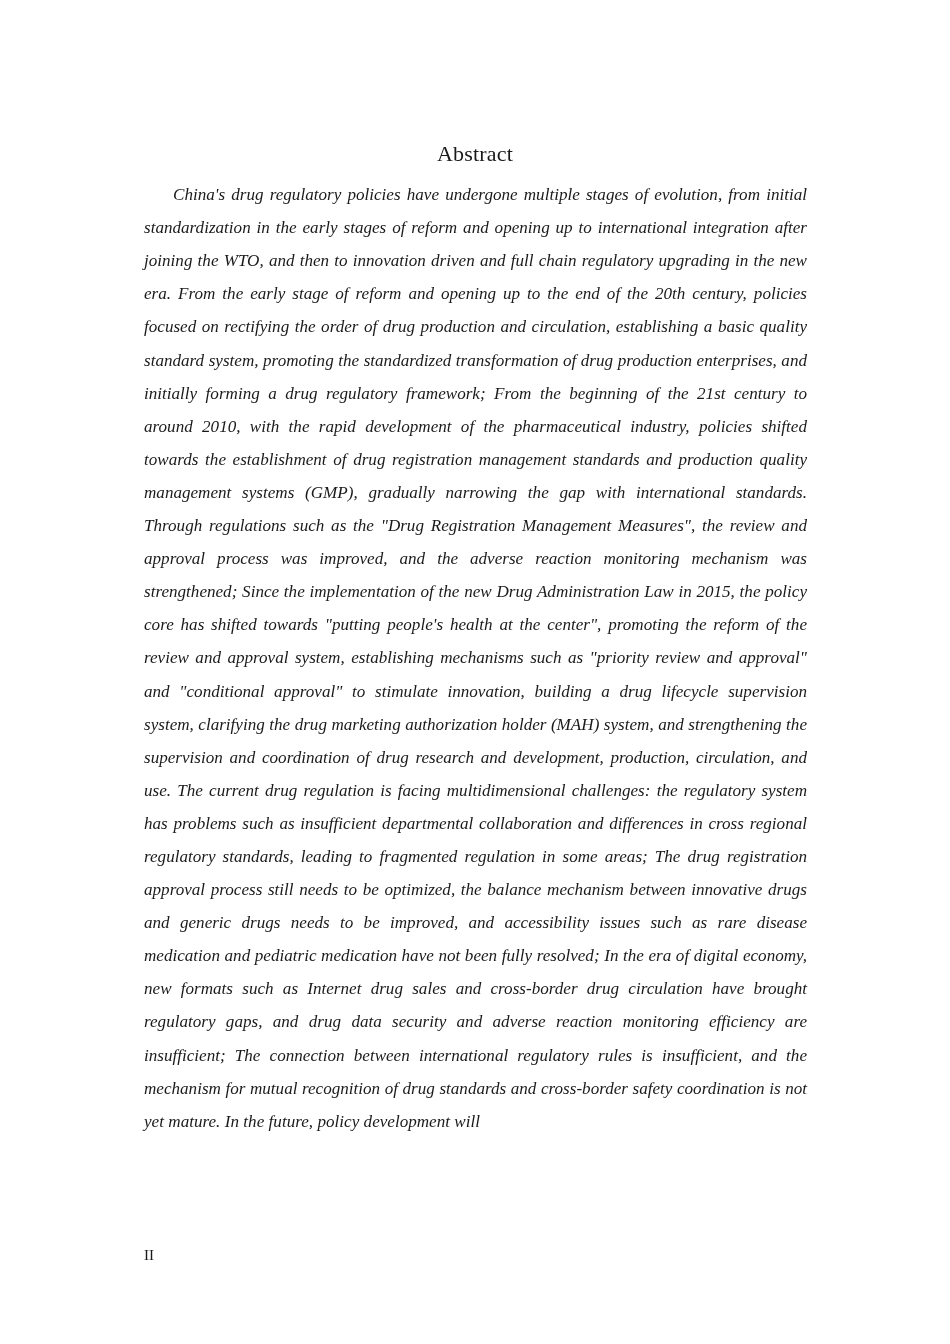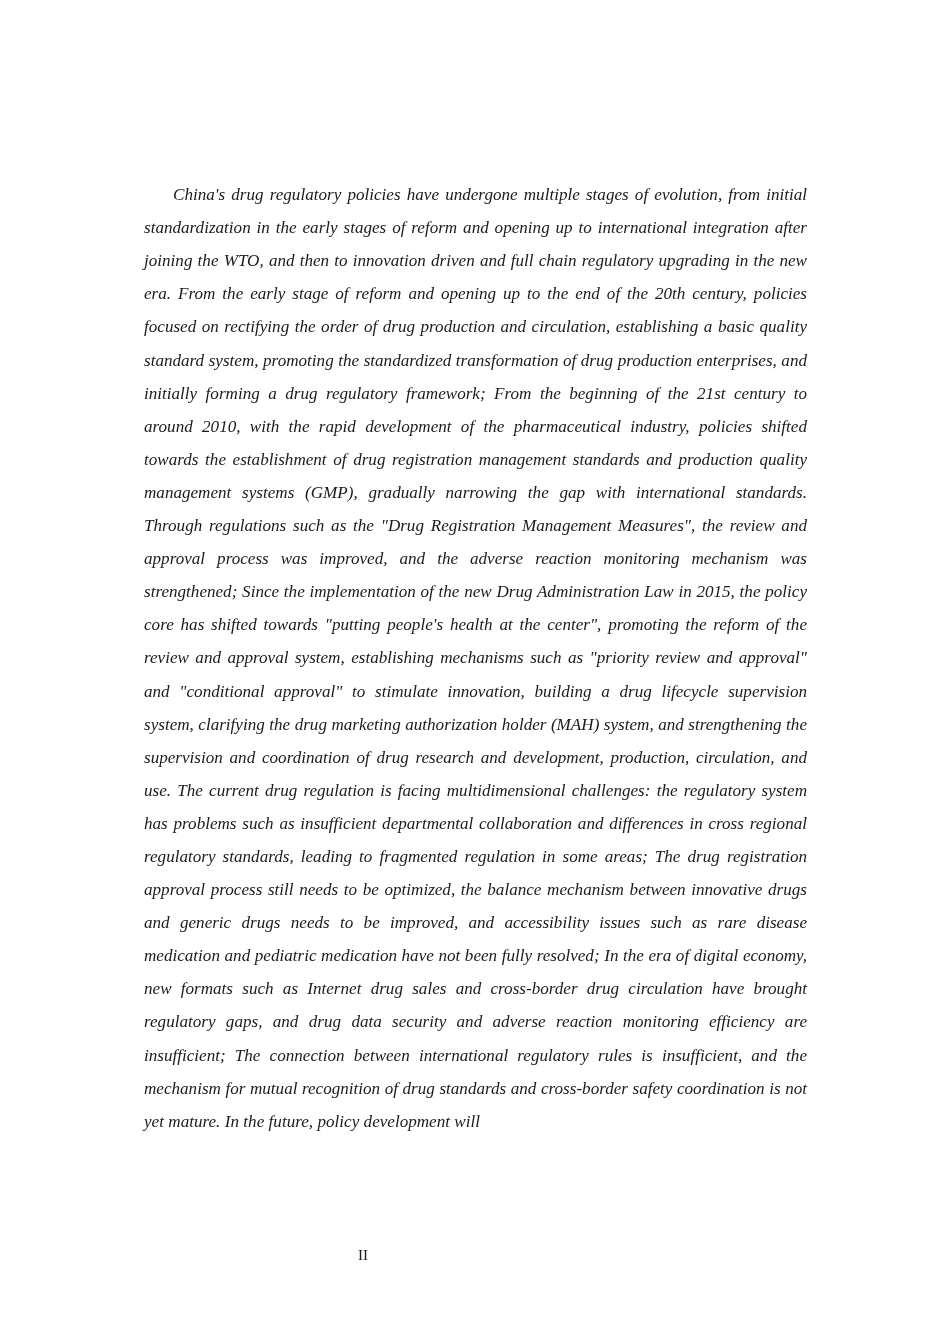--- a/index.html
+++ b/index.html
@@ -44,29 +44,29 @@
     hyphens: none;
     word-spacing: 0.1px;
     font-style: italic;
   }
 
   .page-footer {
     position: absolute;
     top: 1245px;
     left: 144px;
     width: 438px;
-    text-align: center;
     font-size: 15px;
     line-height: 20px;
     font-weight: 400;
   }
 </style>
 </head>
 <body>
 
 <div class="page">
 
+  <h1 class="page-heading">Abstract</h1>
 
   <p class="abstract-body">China's drug regulatory policies have undergone multiple stages of evolution, from initial standardization in the early stages of reform and opening up to international integration after joining the WTO, and then to innovation driven and full chain regulatory upgrading in the new era. From the early stage of reform and opening up to the end of the 20th century, policies focused on rectifying the order of drug production and circulation, establishing a basic quality standard system, promoting the standardized transformation of drug production enterprises, and initially forming a drug regulatory framework; From the beginning of the 21st century to around 2010, with the rapid development of the pharmaceutical industry, policies shifted towards the establishment of drug registration management standards and production quality management systems (GMP), gradually narrowing the gap with international standards. Through regulations such as the "Drug Registration Management Measures", the review and approval process was improved, and the adverse reaction monitoring mechanism was strengthened; Since the implementation of the new Drug Administration Law in 2015, the policy core has shifted towards "putting people's health at the center", promoting the reform of the review and approval system, establishing mechanisms such as "priority review and approval" and "conditional approval" to stimulate innovation, building a drug lifecycle supervision system, clarifying the drug marketing authorization holder (MAH) system, and strengthening the supervision and coordination of drug research and development, production, circulation, and use. The current drug regulation is facing multidimensional challenges: the regulatory system has problems such as insufficient departmental collaboration and differences in cross regional regulatory standards, leading to fragmented regulation in some areas; The drug registration approval process still needs to be optimized, the balance mechanism between innovative drugs and generic drugs needs to be improved, and accessibility issues such as rare disease medication and pediatric medication have not been fully resolved; In the era of digital economy, new formats such as Internet drug sales and cross-border drug circulation have brought regulatory gaps, and drug data security and adverse reaction monitoring efficiency are insufficient; The connection between international regulatory rules is insufficient, and the mechanism for mutual recognition of drug standards and cross-border safety coordination is not yet mature. In the future, policy development will</p>
 
   <div class="page-footer">II</div>
 
 </div>
 
 </body></html>

